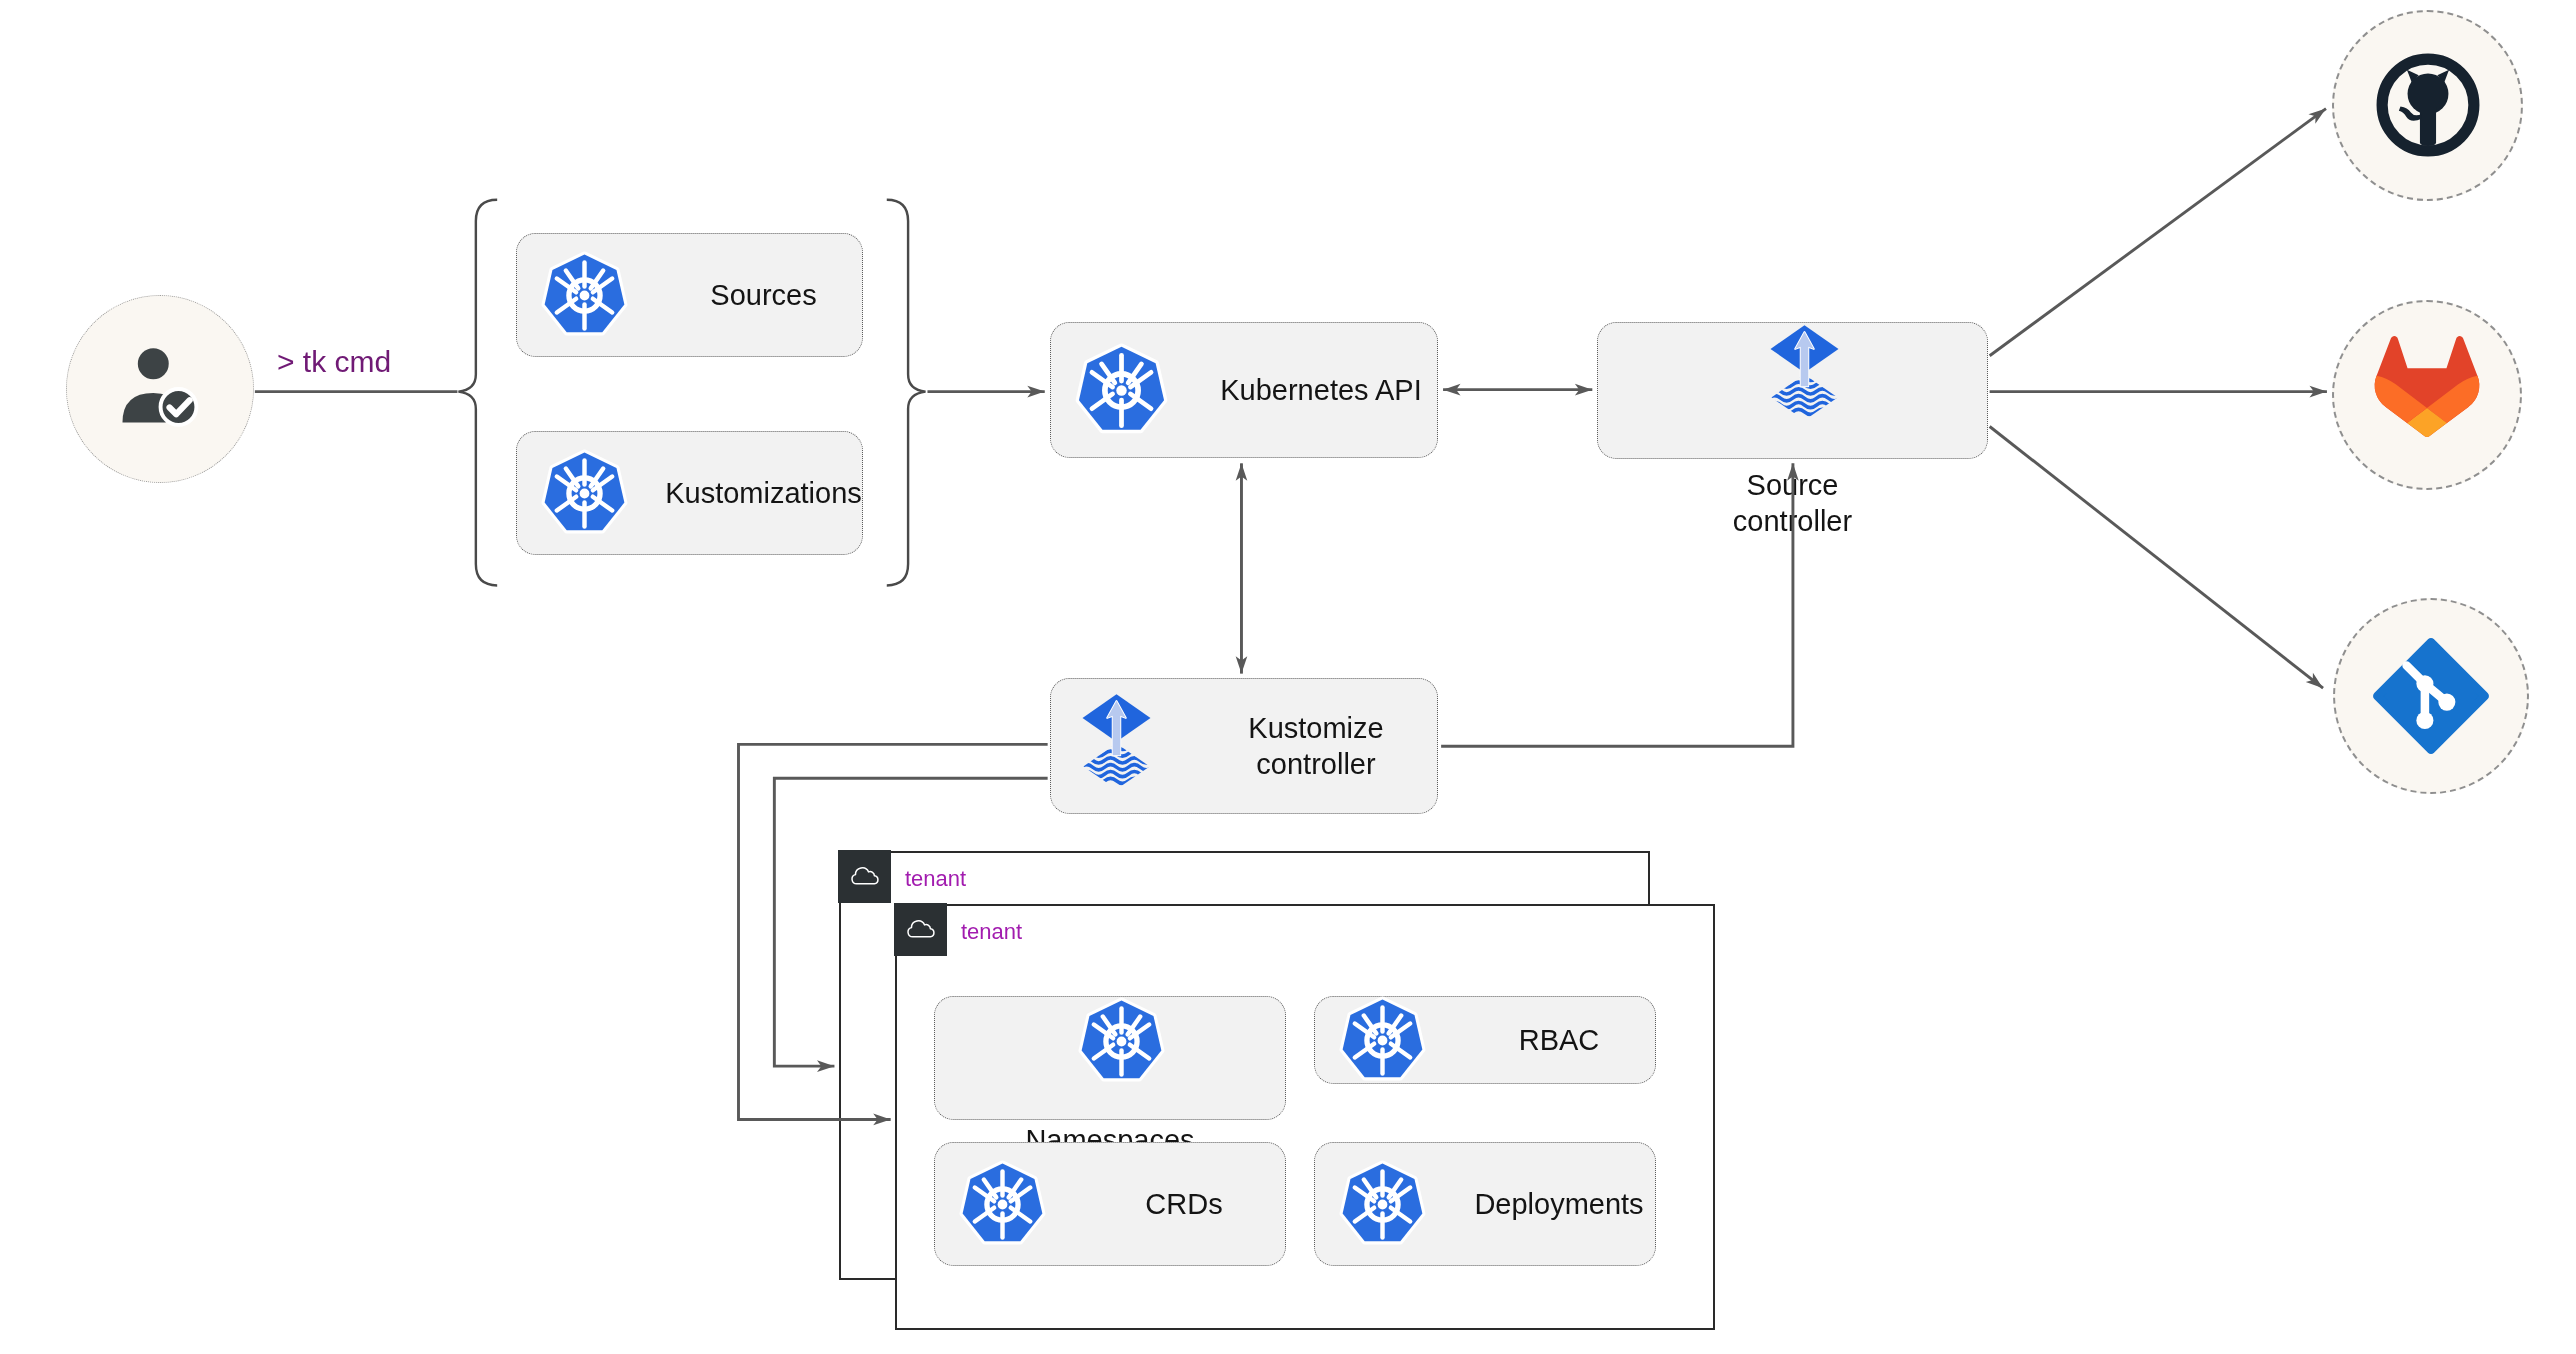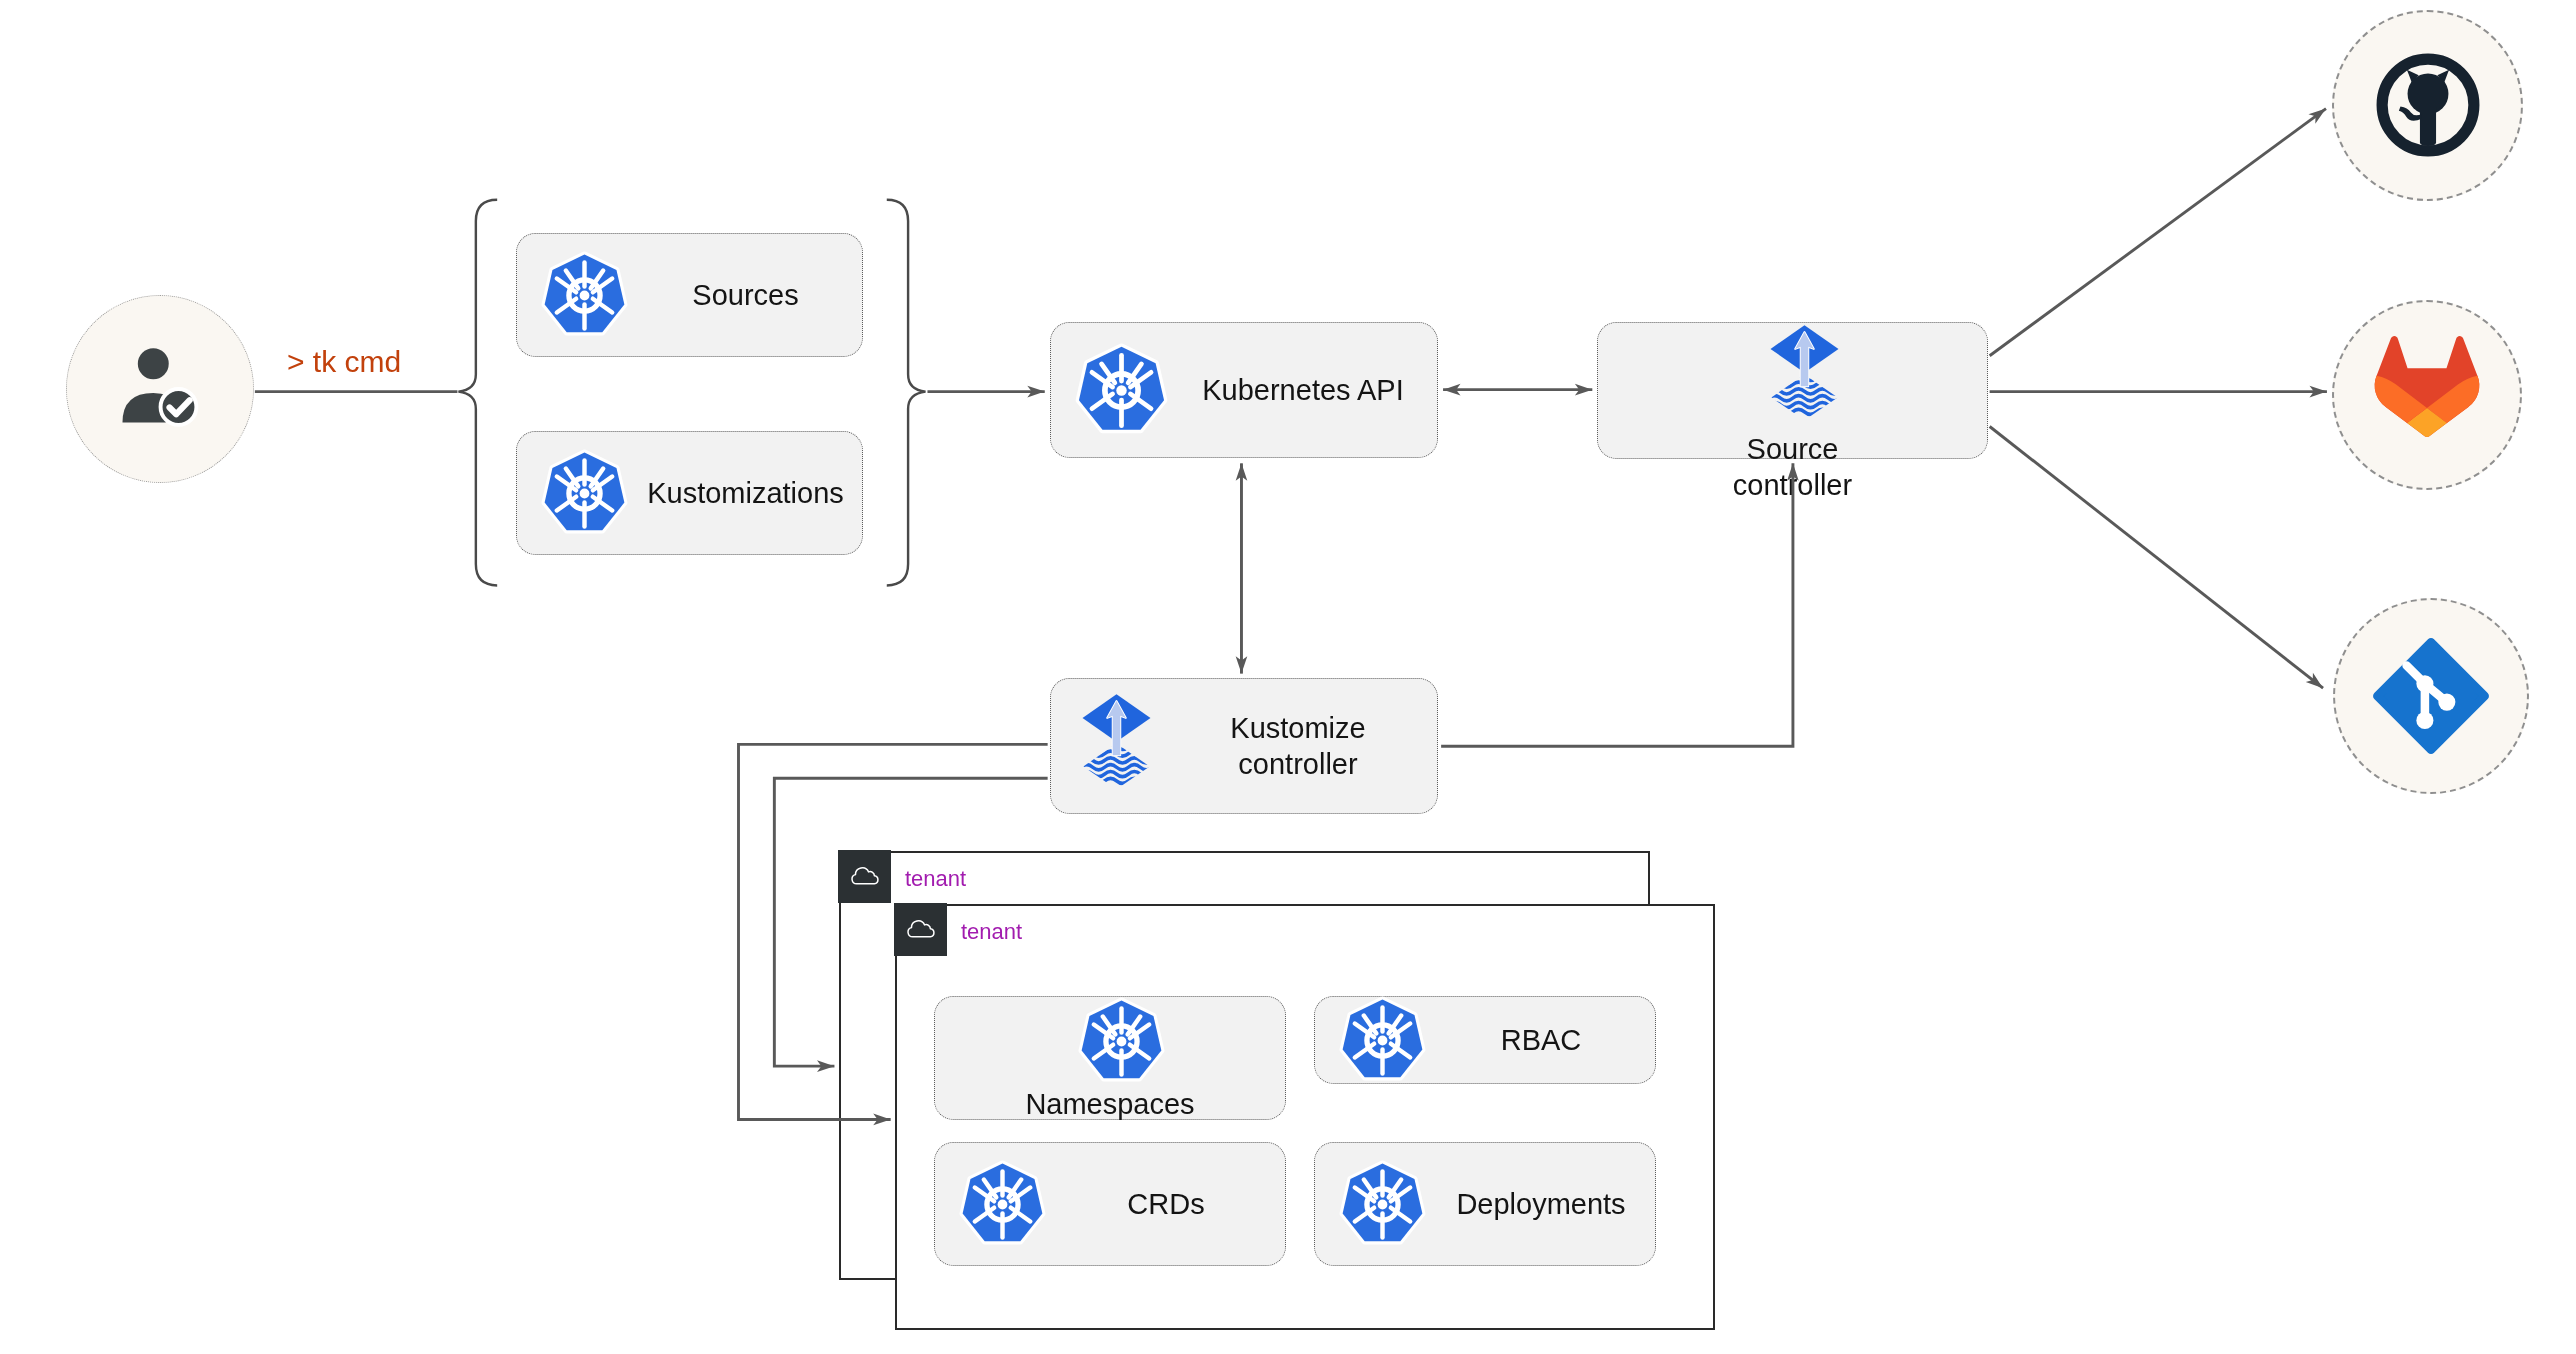--- a/index.html
+++ b/index.html
@@ -4,21 +4,21 @@
 <style>
   html,body{margin:0;padding:0;background:#ffffff;}
   .canvas{
     position:relative;width:2576px;height:1355px;background:#ffffff;overflow:hidden;
     font-family:"Liberation Sans", sans-serif;color:#111;
   }
   
   .pill{
     position:absolute;box-sizing:border-box;background:#f2f2f2;
     border:1.9px dotted #5d5d5d;border-radius:19.4px;
-    display:flex;align-items:center;
+    display:flex;align-items:center;gap:36px;
   }
   .pill .ic{flex:0 0 auto;margin-left:23px;}
   .pill .lbl{flex:1;text-align:center;font-size:29px;line-height:1.25;color:#141414;}
   .lbl .wrap{max-width:179px;margin:0 auto;display:block;}
   
   .tenant-box{
     position:absolute;box-sizing:border-box;background:#ffffff;
     border:2.9px solid #2a2a2a;
   }
   .tenant-tab{
@@ -26,21 +26,21 @@
     display:flex;align-items:center;justify-content:center;
   }
   .tenant-name{position:absolute;left:64px;top:12.6px;font-size:22px;color:#a21caf;}
   
   .round{
     position:absolute;box-sizing:border-box;border-radius:50%;
     background:#faf7f2;display:flex;align-items:center;justify-content:center;
   }
   .round.dot{border:1.9px dotted #9a9a9a;}
   .round.dash{border:2.9px dashed #8f8f8f;}
-  .cli{position:absolute;left:287px;top:345px;font-size:30px;color:#c2410c;}
+  .cli{position:absolute;left:277px;top:345px;font-size:30px;color:#701a75;}
   svg.connect{position:absolute;left:0;top:0;pointer-events:none;}
   .defs{position:absolute;width:0;height:0;overflow:hidden;}
 </style>
 </head>
 <body>
 
 <svg class="defs" aria-hidden="true">
   <defs>
     <symbol id="sym-k8s" viewBox="0 0 100 100">
       <polygon points="50,4 85.9,21.3 94.8,60.2 70,91.4 30,91.4 5.2,60.2 14,21.3" fill="#2A6DDF" stroke="#ffffff" stroke-width="7" stroke-linejoin="round" style="paint-order:stroke"></polygon>

